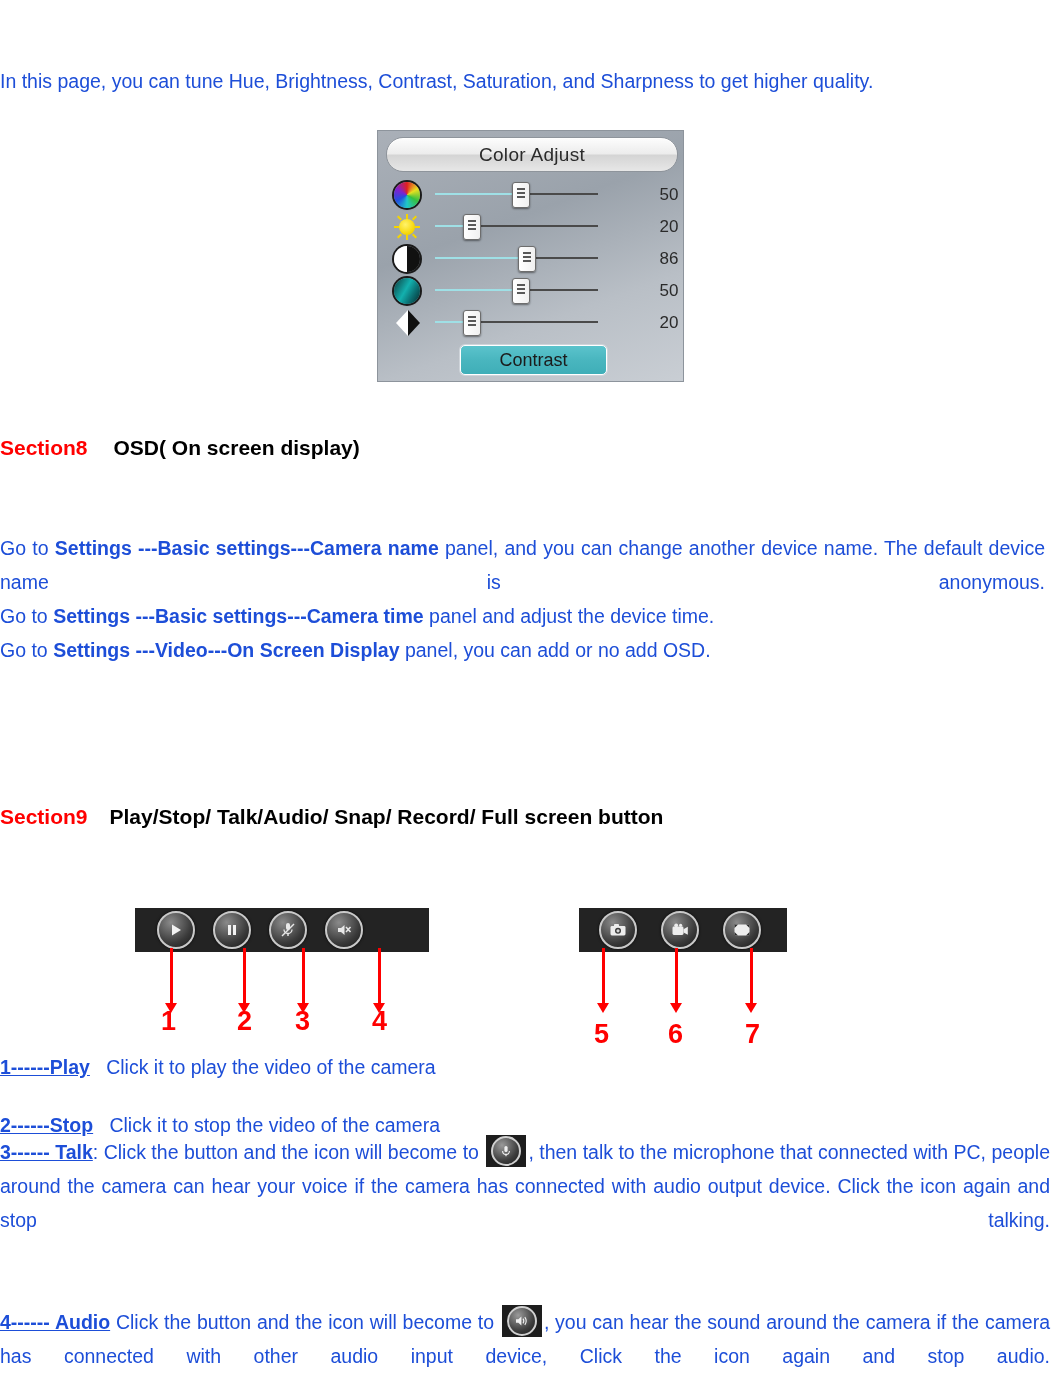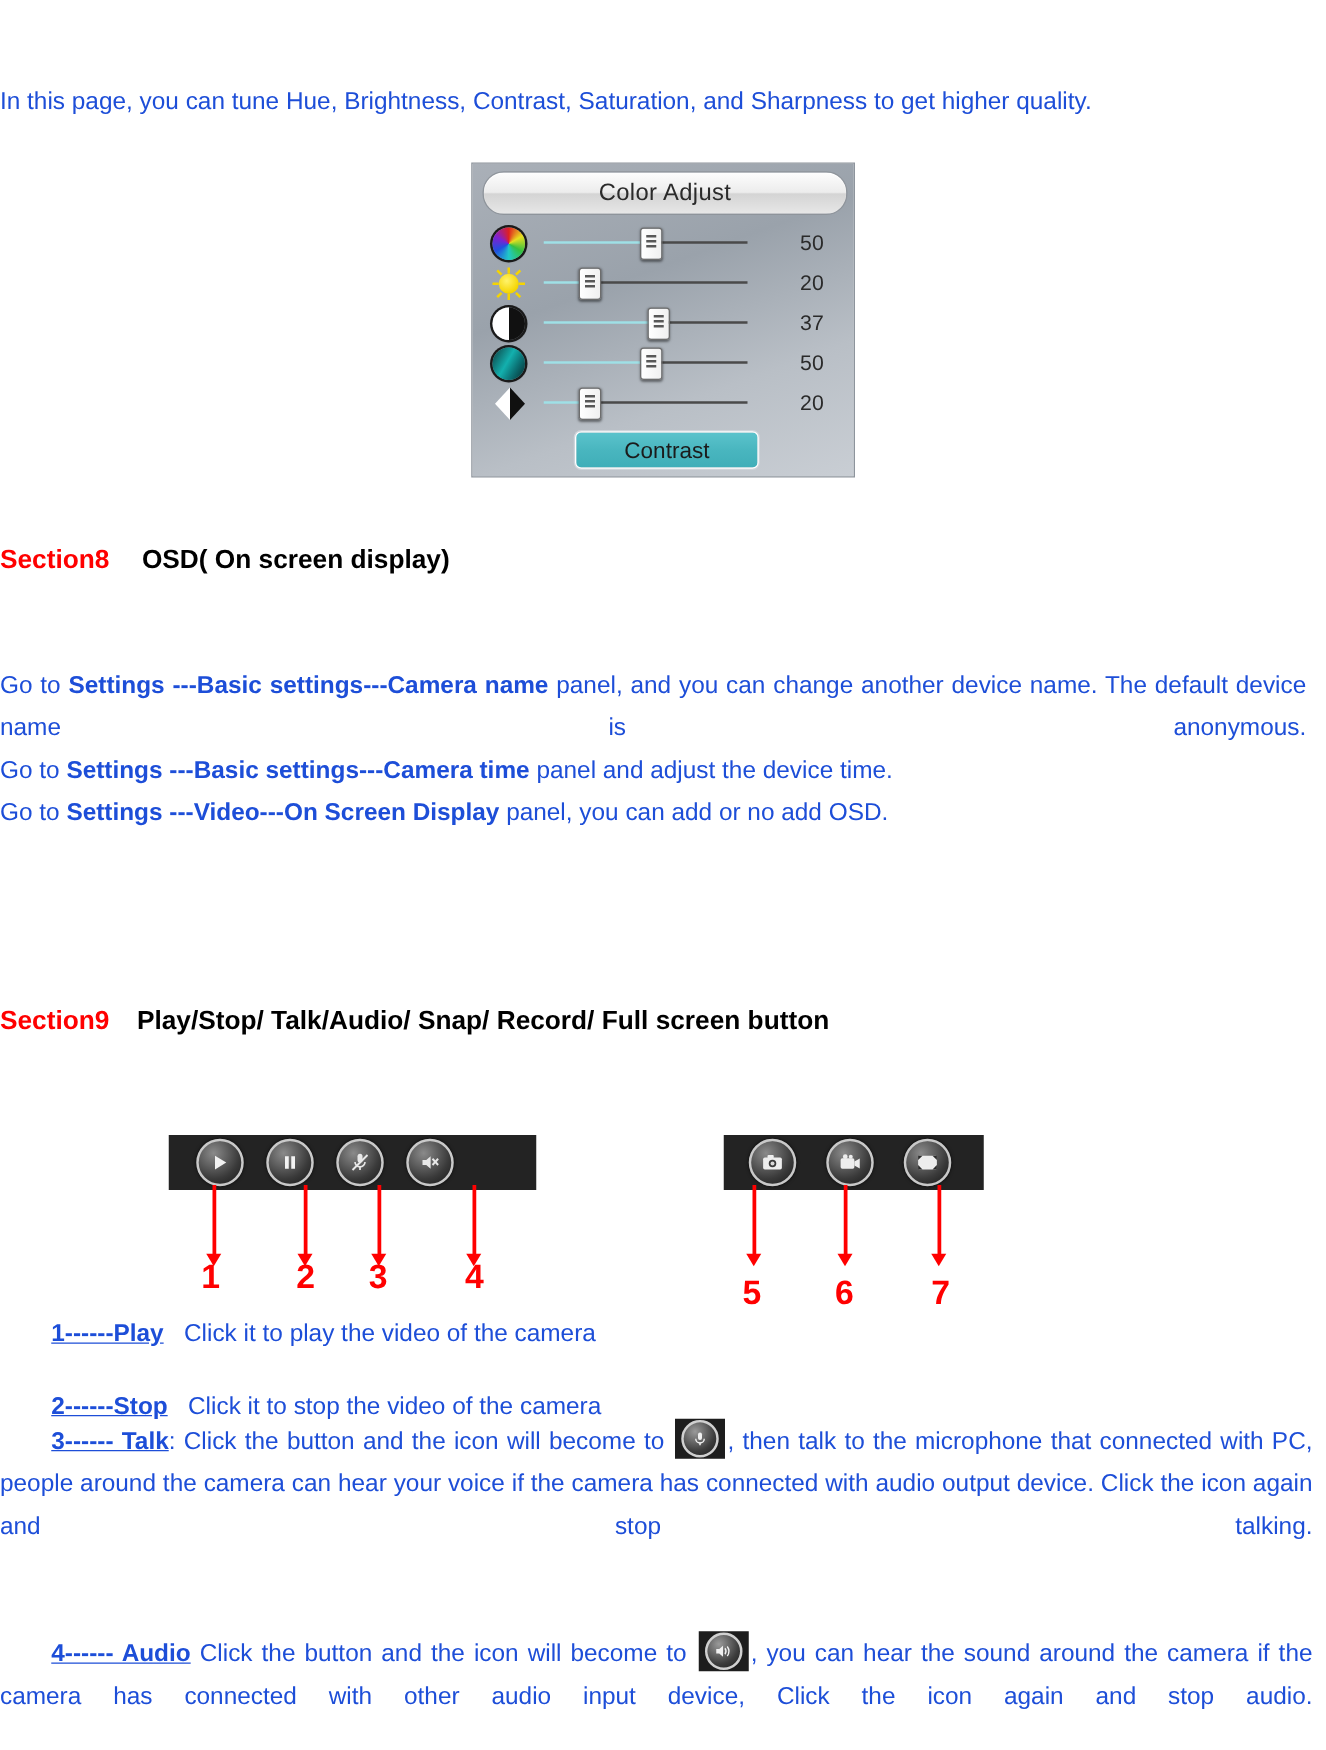--- a/index.html
+++ b/index.html
@@ -27,21 +27,21 @@
 
   
   .para{
     position:absolute;
     font-size:19.5px;
     line-height:34px;
     color:#1d4ed8;
   }
   .para b{font-weight:bold;}
   .just{text-align:justify;text-align-last:justify;}
-  .u{ text-decoration:underline;padding-left:41px; }
+  .u{ text-decoration:underline; }
 
   
   .color-adjust{
     position:absolute;
     left:377px;top:130px;
     width:307px;height:252px;
     background:linear-gradient(160deg,#aab0b8 0%,#9aa2ab 38%,#b9bfc6 70%,#c9ced4 100%);
     border:1px solid #8d949c;
     box-sizing:border-box;
   }
@@ -64,22 +64,22 @@
     position:absolute;top:-11px;width:16px;height:24px;
     background:linear-gradient(to right,#ffffff,#f0f0f0);
     border:1px solid #6d6d6d;border-radius:3px;
     box-shadow:0 1px 2px rgba(0,0,0,.45);
   }
   .sknob i{
     position:absolute;left:4px;top:5px;width:8px;height:1.5px;background:#585858;
     box-shadow:0 4px 0 #585858, 0 8px 0 #585858;
   }
   .sval{
-    position:absolute;left:235px;top:6px;width:46px;
-    font-size:17px;color:#2a2a2a;text-align:right;
+    position:absolute;left:268px;top:6px;width:46px;
+    font-size:17px;color:#2a2a2a;text-align:center;
   }
   .ca-default{
     position:absolute;left:82px;top:214px;width:145px;height:28px;
     background:linear-gradient(to bottom,#5bc3cc 0%,#49b6bf 50%,#3faeb8 100%);
     border:1px solid #ffffff;border-radius:5px;
     display:flex;align-items:center;justify-content:center;
     font-size:18px;color:#1b1b1b;
     box-shadow:0 0 0 1px #cfd4da;
   }
 
@@ -199,21 +199,21 @@
 
       <div class="srow">
         <div class="sicon ic-contrast"></div>
         <div class="strack">
           <div class="fill" style="width:54%"></div>
           <div class="rest" style="width:46%"></div>
           <div class="sknob" style="left:51%">
               <i></i>
             </div>
         </div>
-        <div class="sval">37</div>
+        <div class="sval">86</div>
       </div>
 
       <div class="srow">
         <div class="sicon ic-sat"></div>
         <div class="strack">
           <div class="fill" style="width:50%"></div>
           <div class="rest" style="width:50%"></div>
           <div class="sknob" style="left:47%">
               <i></i>
             </div>

